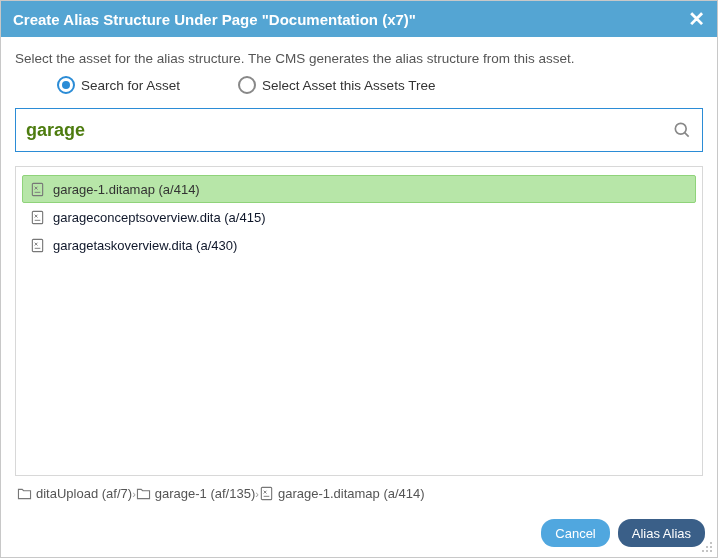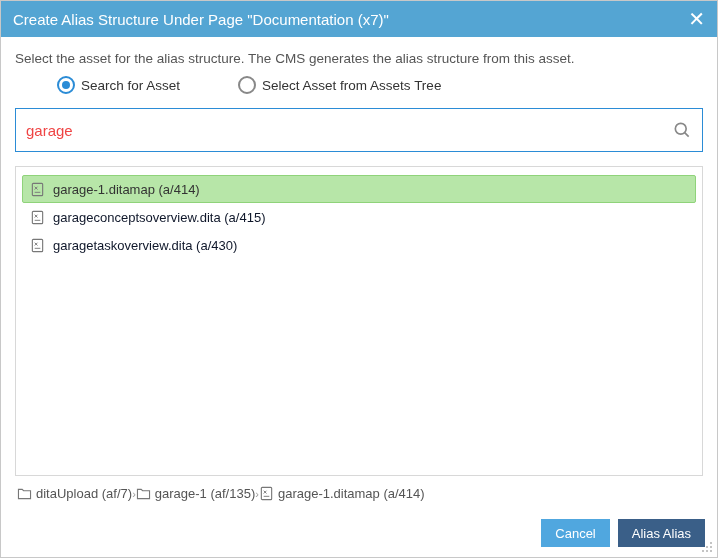--- a/index.html
+++ b/index.html
@@ -19,21 +19,21 @@
     background: #fff;
   }
   .titlebar {
     background: #54a5d3;
     color: #fff;
     height: 36px;
     display: flex;
     align-items: center;
     padding: 0 12px;
     font-size: 15px;
-    font-weight: 400;
+    font-weight: 700;
     justify-content: space-between;
   }
   .titlebar .close {
     font-size: 20px;
     cursor: pointer;
     line-height: 1;
   }
   .content {
     flex: 1;
     padding: 14px 14px 8px 14px;
@@ -85,24 +85,25 @@
     height: 44px;
     display: flex;
     align-items: center;
     padding: 0 10px;
     margin-bottom: 14px;
   }
   .search-input {
     flex: 1;
     border: none;
     outline: none;
-    font-size: 15px;
-    color: #ef4444;
+    font-size: 18px;
+    color: #4d7c0f;
     height: 100%;
     background: transparent;
+    font-weight: bold;
   }
   .search-icon-wrap {
     color: #888;
     display: flex;
     align-items: center;
   }
   .results {
     border: 1px solid #d8d8d8;
     flex: 1;
     overflow-y: auto;
@@ -155,21 +156,21 @@
     justify-content: flex-end;
     align-items: center;
     gap: 8px;
     padding: 6px 12px 10px 12px;
     position: relative;
   }
   .btn {
     height: 28px;
     padding: 0 14px;
     border: none;
-    border-radius: 0;
+    border-radius: 13px;
     font-size: 13px;
     cursor: pointer;
     color: #fff;
   }
   .btn-cancel { background: #50a7df; }
   .btn-primary { background: #3a5f88; }
   .resize-grip {
     position: absolute;
     right: 4px;
     bottom: 4px;
@@ -195,21 +196,21 @@
 
     <div class="radio-row">
       <div class="radio selected">
         <span class="circle">
             <span class="dot"></span>
           </span>
         <span>Search for Asset</span>
       </div>
       <div class="radio">
         <span class="circle"></span>
-        <span>Select Asset from Assets Tree</span>
+        <span>Select Asset this Assets Tree</span>
       </div>
     </div>
 
     <div class="search-wrap">
       <input class="search-input" type="text" value="garage" style="">
       <span class="search-icon-wrap">
         <svg width="20" height="20" viewBox="0 0 24 24" fill="none" stroke="#888" stroke-width="2">
           <circle cx="10.5" cy="10.5" r="6.5"></circle>
           <line x1="20" y1="20" x2="15.2" y2="15.2"></line>
         </svg>

